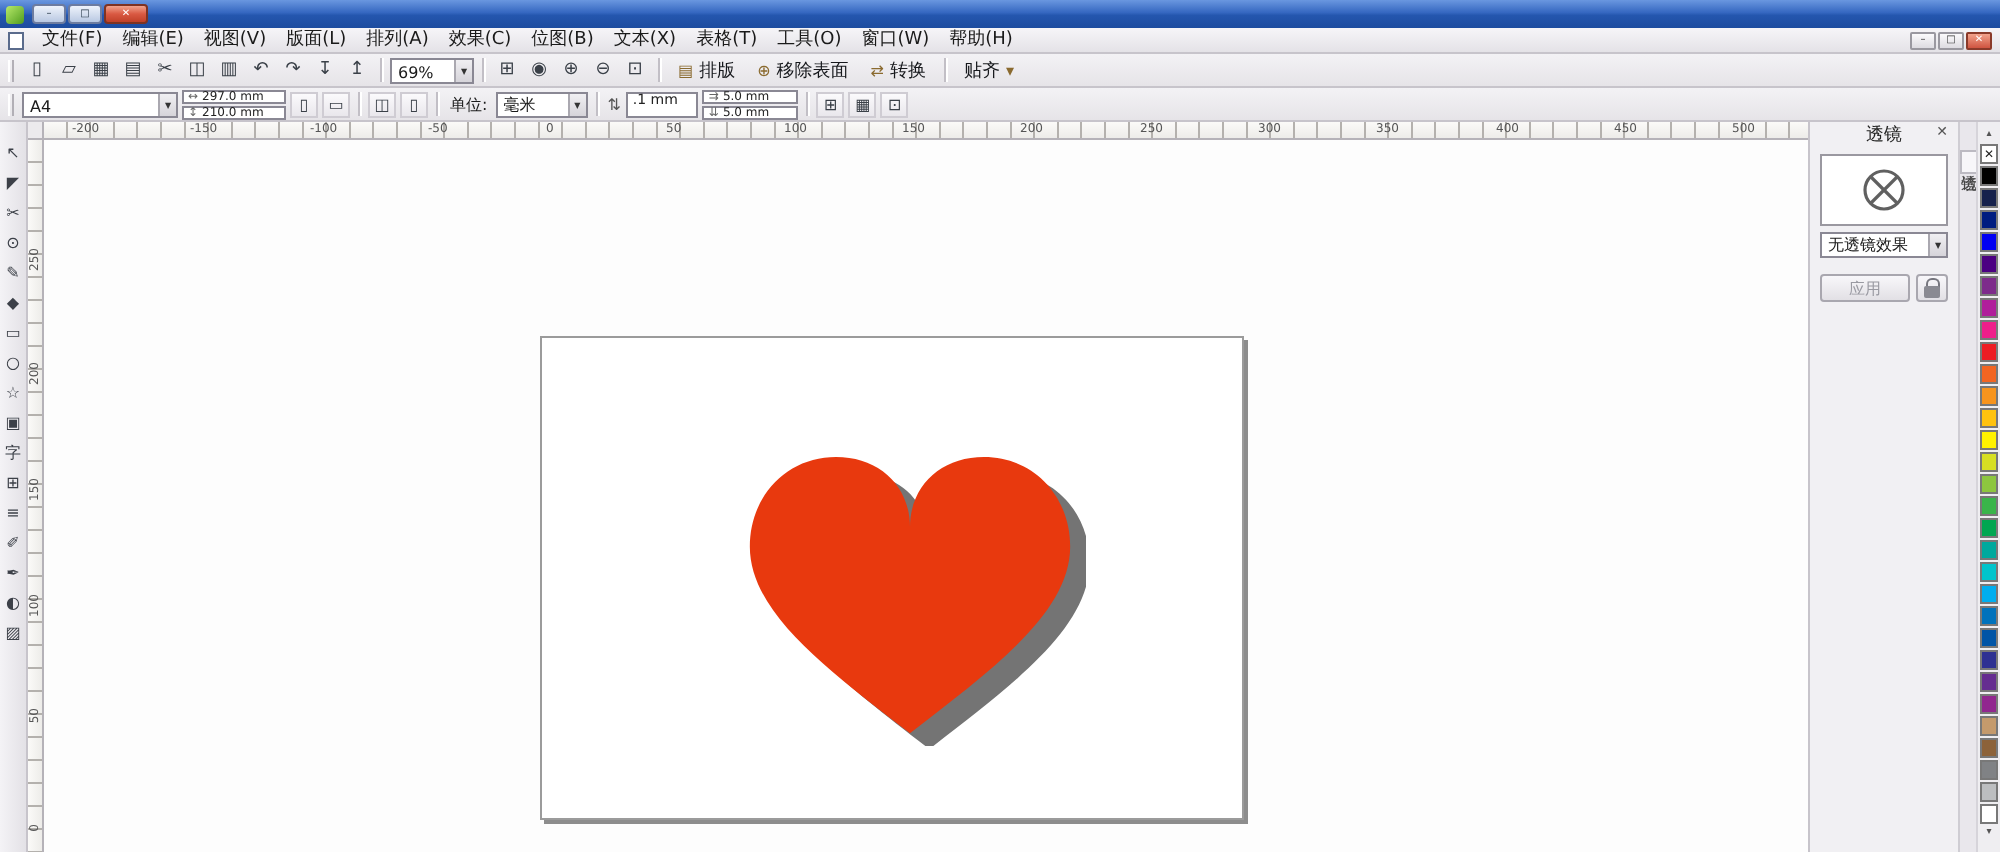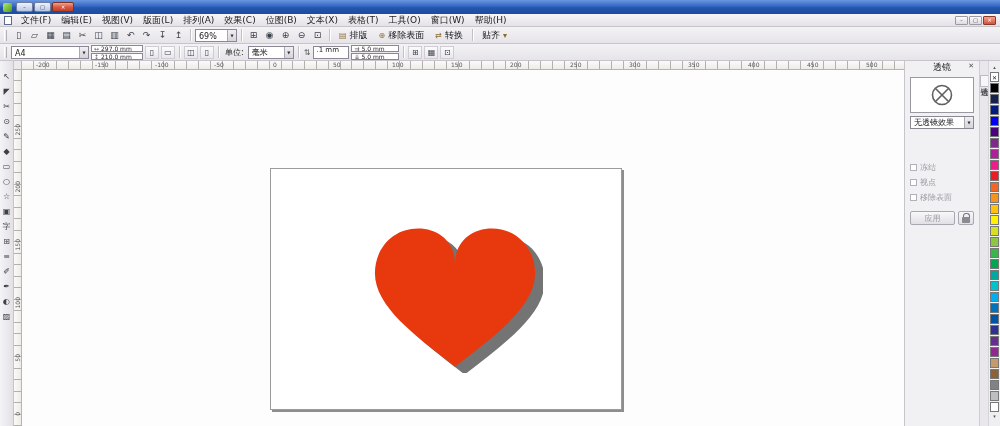--- a/index.html
+++ b/index.html
@@ -317,35 +317,20 @@
       <svg width="26" height="26" viewBox="0 0 26 26" xmlns="http://www.w3.org/2000/svg">
         <circle cx="13" cy="13" r="9.5" fill="none" stroke="#606060" stroke-width="1.6"></circle>
         <line x1="6.5" y1="6.5" x2="19.5" y2="19.5" stroke="#606060" stroke-width="1.6"></line>
         <line x1="19.5" y1="6.5" x2="6.5" y2="19.5" stroke="#606060" stroke-width="1.6"></line>
       </svg>
     </div>
     <span class="combo lens">
       <span>无透镜效果</span>
       <span class="arrow">▼</span>
     </span>
-    <div class="chk-group">
-
-    <span class="chk">
-        <span class="box"></span>
-        <span>冻结</span>
-      </span>
-        <span class="chk">
-        <span class="box"></span>
-        <span>视点</span>
-      </span>
-        <span class="chk">
-        <span class="box"></span>
-        <span>移除表面</span>
-      </span>
-      </div>
     <div class="apply-row">
       <span class="apply-btn">应用</span>
       <span class="lock-btn">
         <span class="lock"></span>
       </span>
     </div>
   </div>
 
   <div class="dockertabs">
     <span class="dtab">透镜</span>

